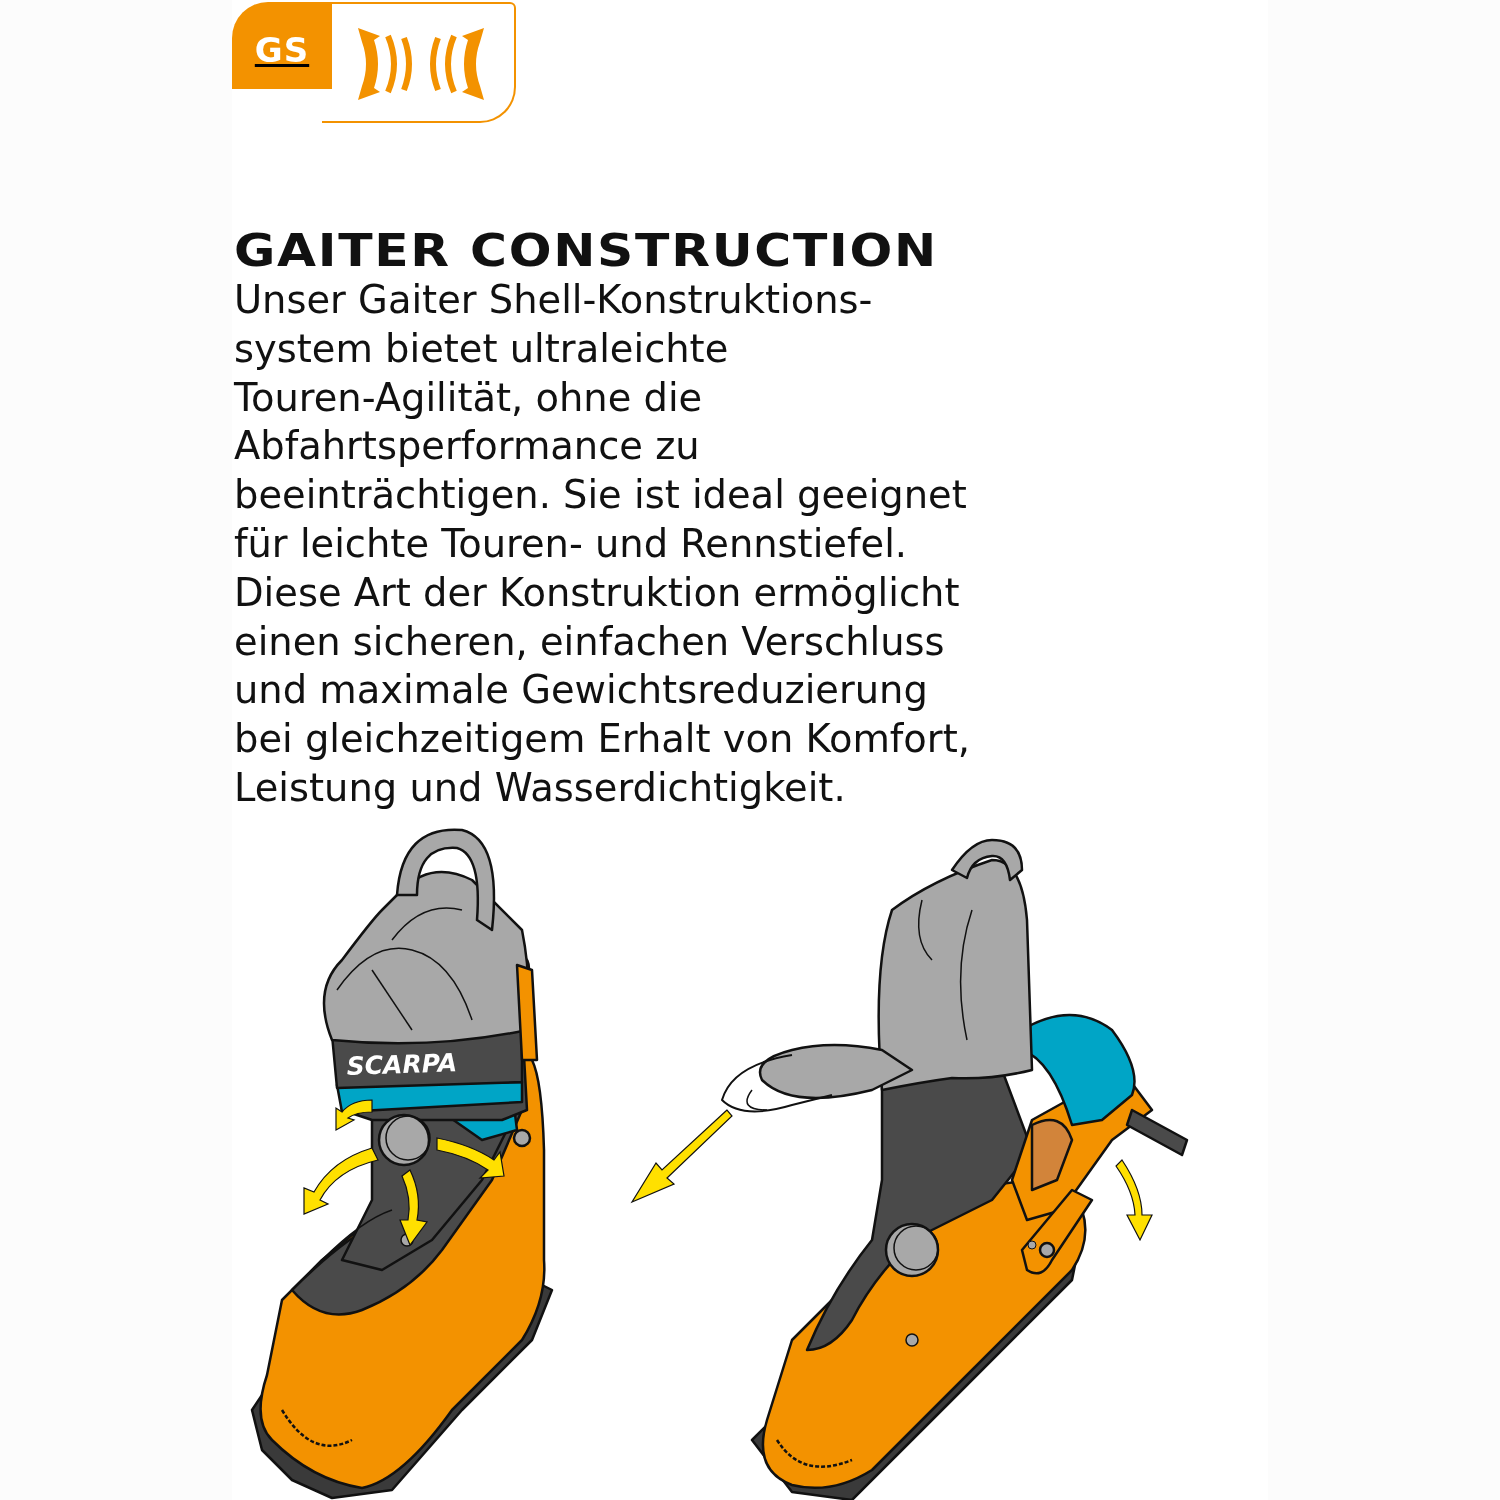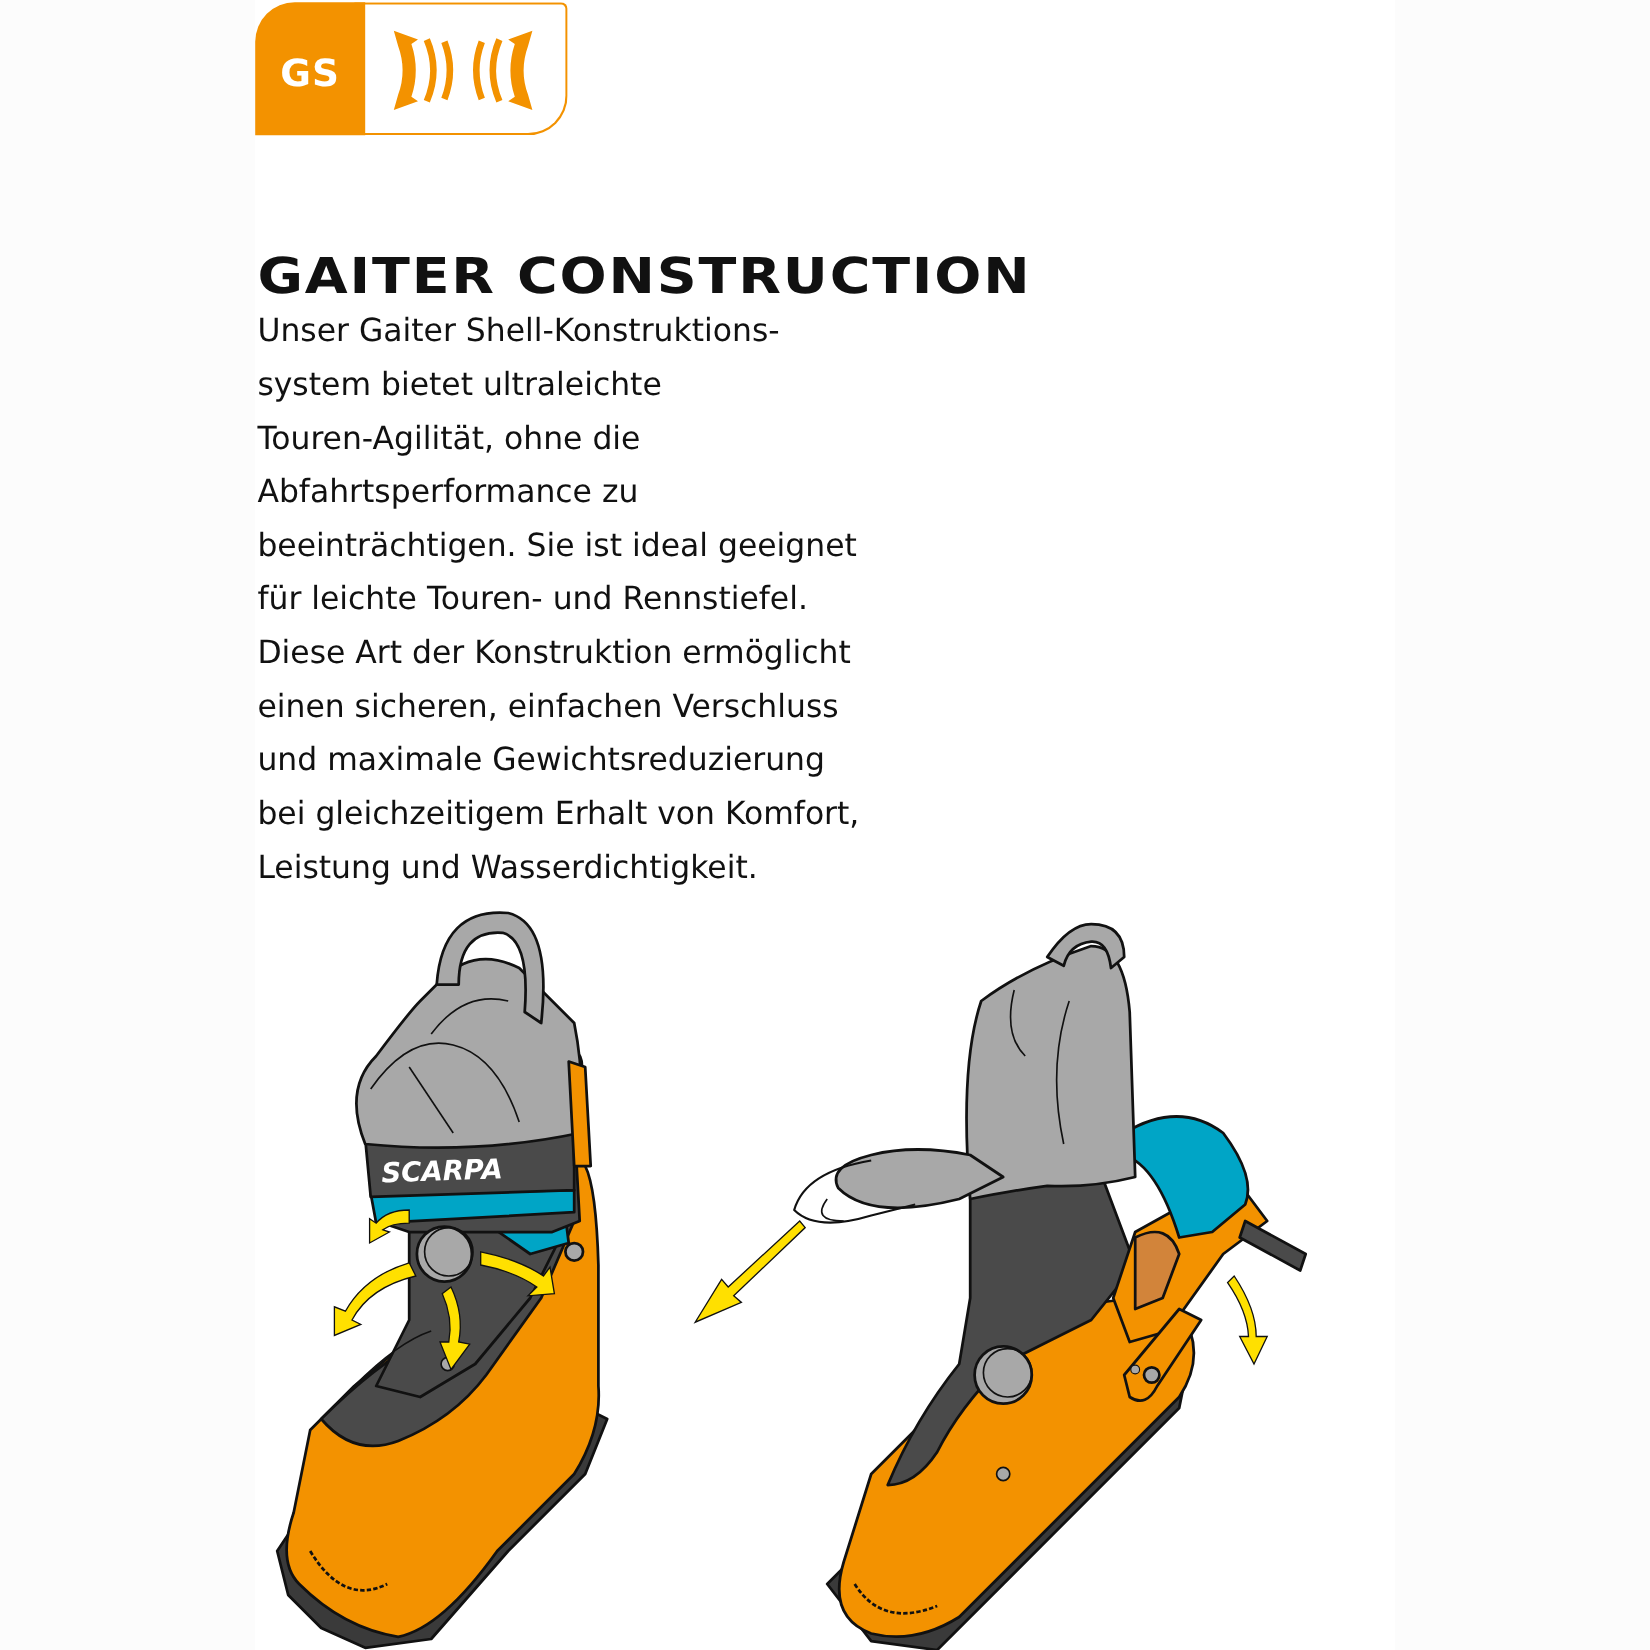--- a/index.html
+++ b/index.html
@@ -17,24 +17,24 @@
     background: #ffffff;
   }
   
   .badge {
     position: absolute;
     left: 232px; top: 2px;
     width: 286px; height: 121px;
   }
   .badge-left {
     position: absolute; left: 0; top: 0;
-    width: 100px; height: 121px;
+    width: 100px; height: 87px;
     background: #f39200;
     border-radius: 36px 0 0 0;
-    display: flex; align-items: center; justify-content: center;
+    display: flex; align-items: center; justify-content: center; text-decoration: underline;
   }
   .badge-label {
     color: #ffffff;
     font-family: "DejaVu Sans", sans-serif;
     font-weight: bold;
     font-size: 34px;
     letter-spacing: 1px;
     margin-top: 8px;
   }
   .badge-right {
@@ -62,21 +62,21 @@
     line-height: 50px;
     white-space: nowrap;
     transform: scaleX(1.12);
     transform-origin: left top;
   }
   .body-text {
     position: absolute;
     left: 234px; top: 276px;
     width: 1100px;
     font-family: "DejaVu Sans", sans-serif;
-    font-size: 29px;
+    font-size: 39px;
     line-height: 48.8px;
     color: #111111;
     font-weight: normal;
   }
   .body-line {
     display: block;
     white-space: nowrap;
     transform: scaleX(0.985);
     transform-origin: left center;
   }

